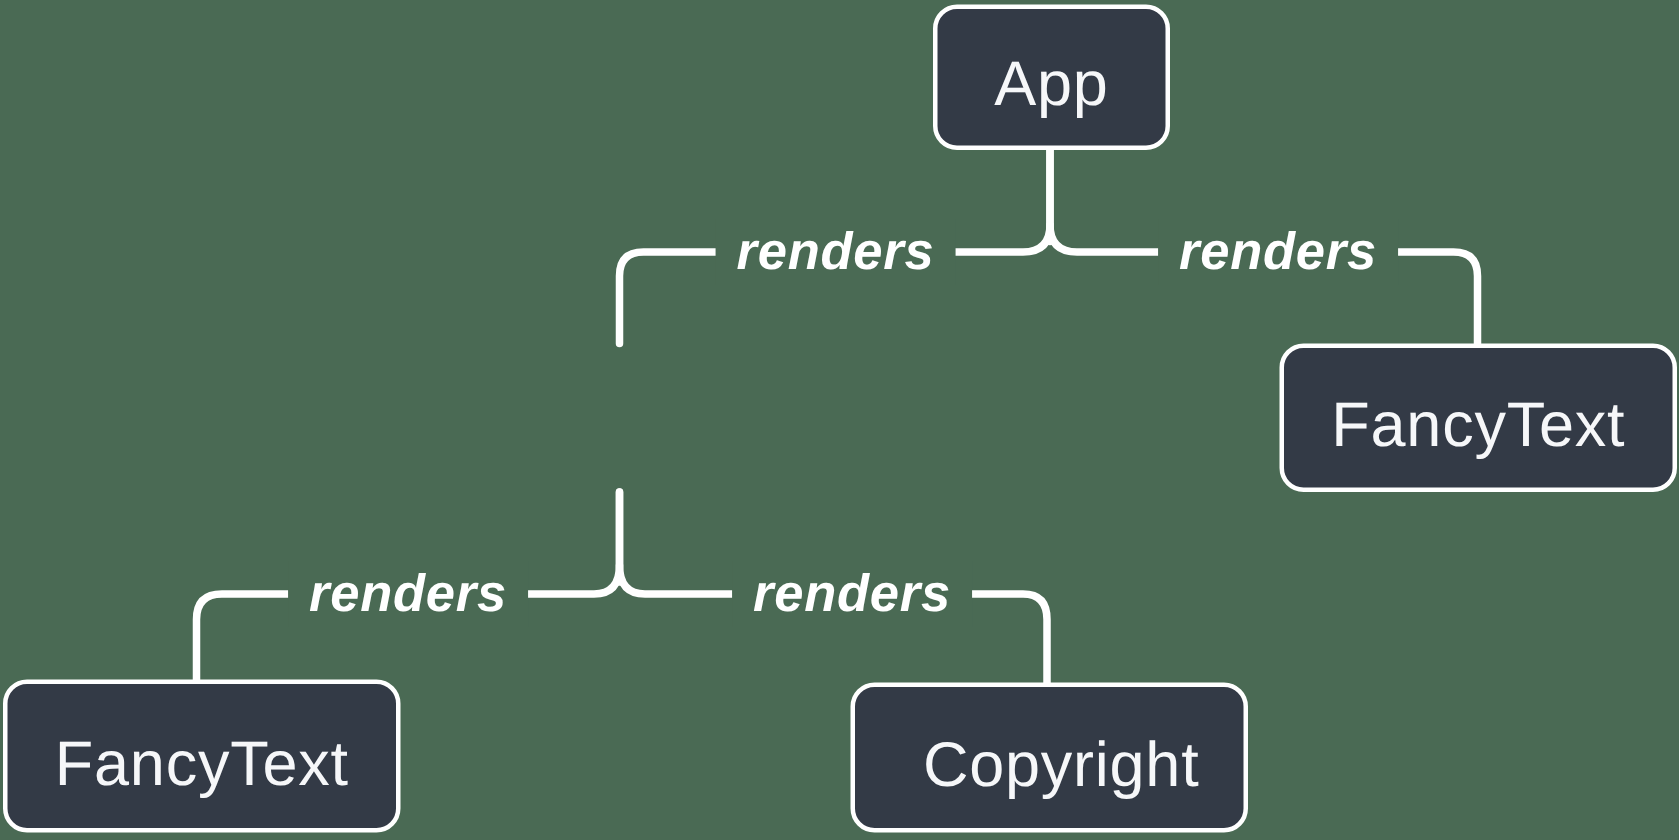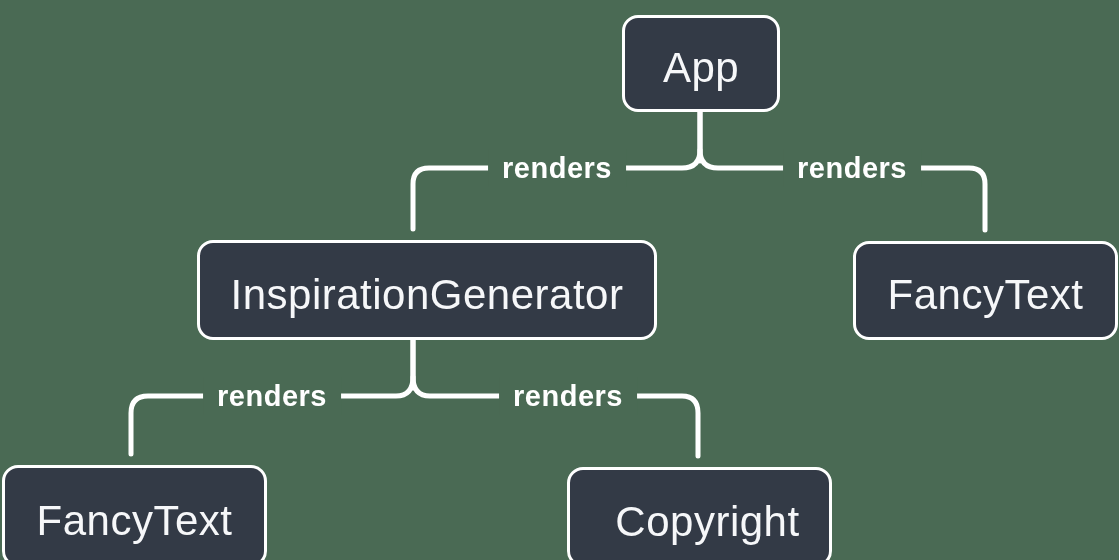--- a/index.html
+++ b/index.html
@@ -35,37 +35,37 @@
     border-radius:16px;
     display:flex;
     align-items:center;
     justify-content:center;
     padding-top:9px;
     color:var(--node-text);
     font-size:42px;
     font-weight:400;
     letter-spacing:0.5px;
     white-space:nowrap;
-    margin-top:12px;
   }
   .node-app{left:622px;top:3px;width:158px;height:97px;}
   .node-inspiration{left:197px;top:228px;width:460px;height:100px;}
   .node-fancytext-top{left:853px;top:229px;width:265px;height:99px;}
   .node-fancytext-bottom{left:2px;top:453px;width:265px;height:102px;}
   .node-copyright{left:567px;top:455px;width:265px;height:100px;padding-left:16px;}
   .edge-label{
     position:absolute;
     transform:translate(-50%,-50%);
     background:var(--bg);
     color:var(--label-text);
-    font-size:29px;
+    font-size:35px;
     font-weight:700;
     letter-spacing:0.5px;
     padding:2px 14px;
     white-space:nowrap;
+    font-style:italic;
   }
   .label-1{left:557px;top:168px;}
   .label-2{left:852px;top:168px;}
   .label-3{left:272px;top:396px;}
   .label-4{left:568px;top:396px;}
 </style>
 </head>
 <body>
 
 <div class="canvas">
@@ -76,23 +76,20 @@
     <path d="M700 150 V161"></path>
     <path d="M413 328 V377 Q413 396 396 396 H148 Q131 396 131 413 V454"></path>
     <path d="M413 328 V377 Q413 396 430 396 H682 Q698 396 698 413 V456"></path>
     <path d="M413 377 V388"></path>
   </svg>
 
   <div class="node node-app">
     <span>App</span>
   </div>
 
-  <div class="node node-inspiration">
-    <span>InspirationGenerator</span>
-  </div>
 
   <div class="node node-fancytext-top">
     <span>FancyText</span>
   </div>
 
   <div class="node node-fancytext-bottom">
     <span>FancyText</span>
   </div>
 
   <div class="node node-copyright">

